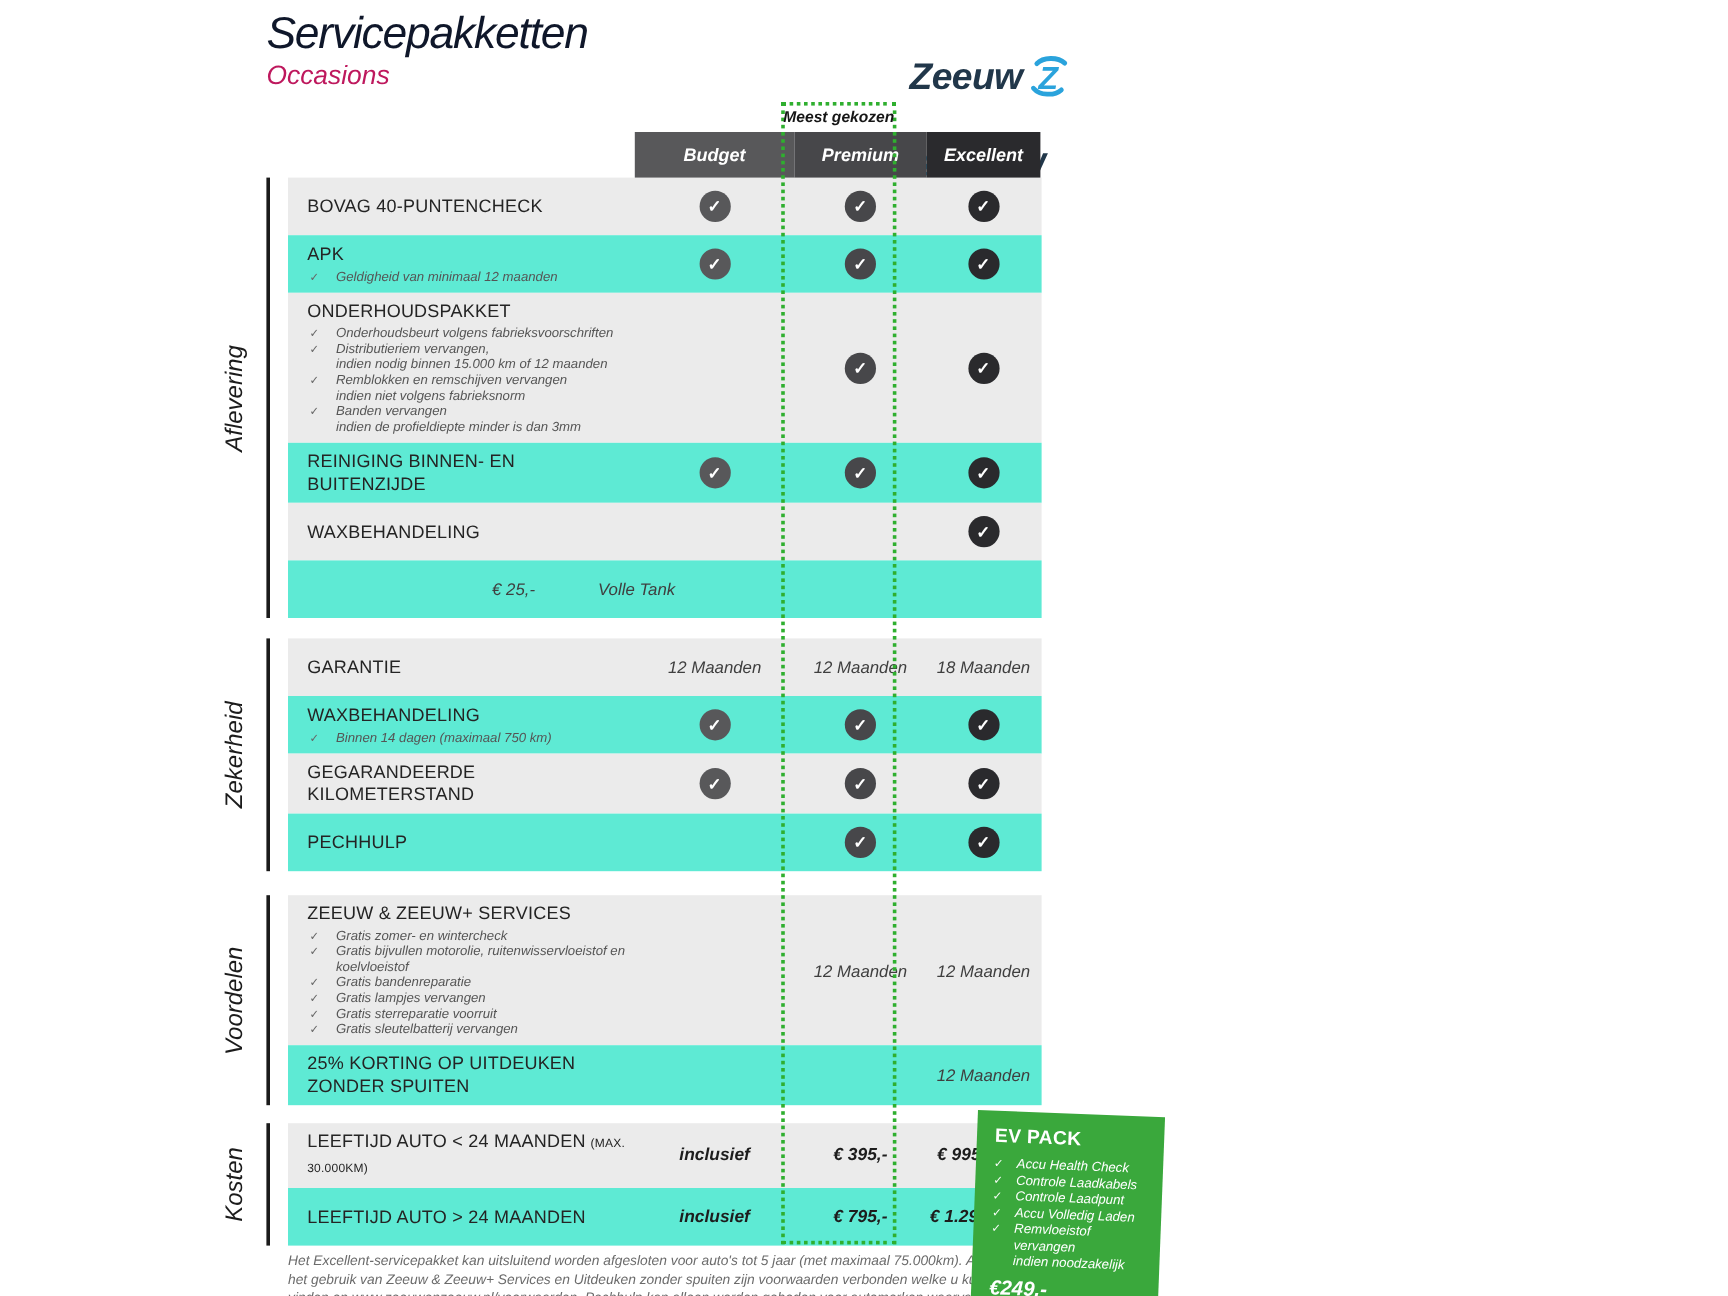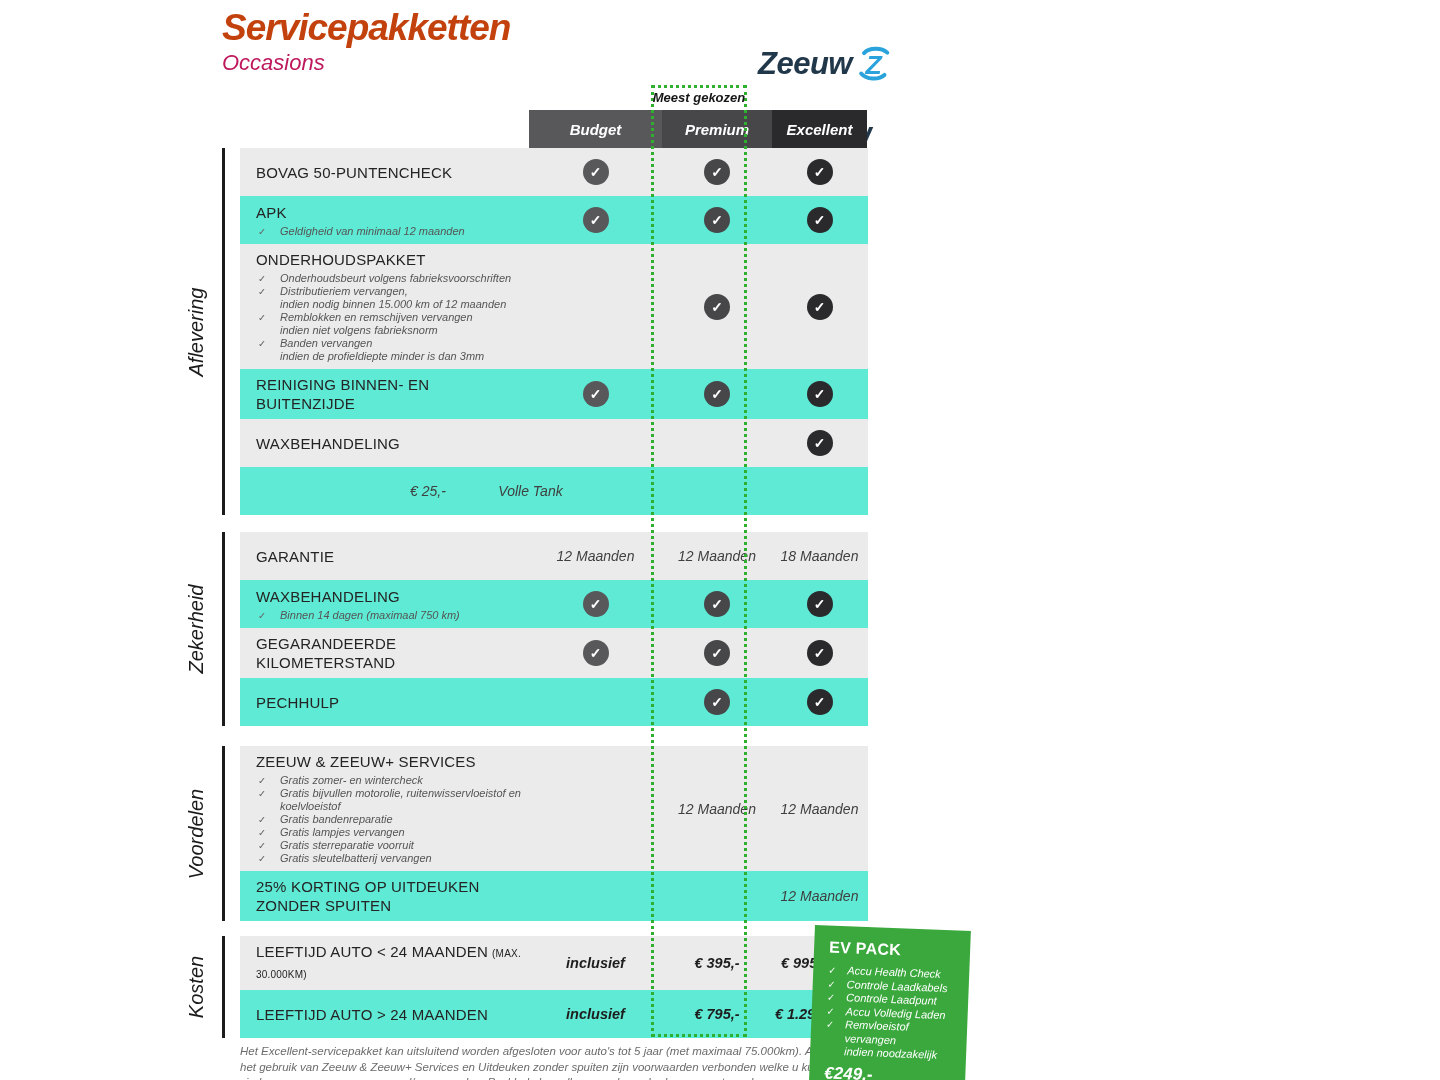--- a/index.html
+++ b/index.html
@@ -2,21 +2,21 @@
 <html><head>
 <meta charset="utf-8">
 <style>
   html,body { margin:0; padding:0; }
   body {
     width:1440px; height:1080px; background:#ffffff; overflow:hidden; position:relative;
     font-family:"Liberation Sans", sans-serif; color:#222;
   }
   
   .title-block { position:absolute; left:222px; top:8px; }
-  .page-title { font-size:37px; font-weight:bold; font-style:italic; letter-spacing:-1px; color:#c2410c; line-height:40px; }
+  .page-title { font-size:37px; font-weight:normal; font-style:italic; letter-spacing:-1px; color:#0f172a; line-height:40px; }
   .page-subtitle { font-size:22px; font-style:italic; color:#be185d; line-height:26px; margin-top:2px; }
 
   .logo { position:absolute; left:758px; top:8px; line-height:0.92; }
   .logo-row { display:flex; align-items:center;margin-top:37px; }
   .logo-word { font-size:31px; font-weight:bold; font-style:italic; color:#21374a; letter-spacing:-0.5px; }
   .logo-amp  { font-size:25px; font-weight:bold; font-style:italic; color:#2aa3dc; margin-right:1px; position:relative; top:4px; }
   .logo-mark { width:40px; height:38px; margin-left:2px; }
 
   
   .col-headers { position:absolute; left:529px; top:110px; height:38px; display:flex; z-index:2; }
@@ -102,21 +102,21 @@
 
 <div id="sheet">
     <div class="section section-aflevering" style="top: 148px;">
       <div class="rail">
         <div class="rail-label">Aflevering</div>
         <div class="rail-line"></div>
       </div>
       <div class="rows">
         <div class="row light">
           <div class="row-main">
-            <div class="row-label"><span>BOVAG 50-PUNTENCHECK</span></div>
+            <div class="row-label"><span>BOVAG 40-PUNTENCHECK</span></div>
           </div>
           <div class="cell c0">
             <span class="check-circle" style="background: rgb(88, 88, 90);">✓</span>
           </div>
           <div class="cell c1">
             <span class="check-circle" style="background: rgb(71, 71, 74);">✓</span>
           </div>
           <div class="cell c2">
             <span class="check-circle" style="background: rgb(42, 42, 45);">✓</span>
           </div>

